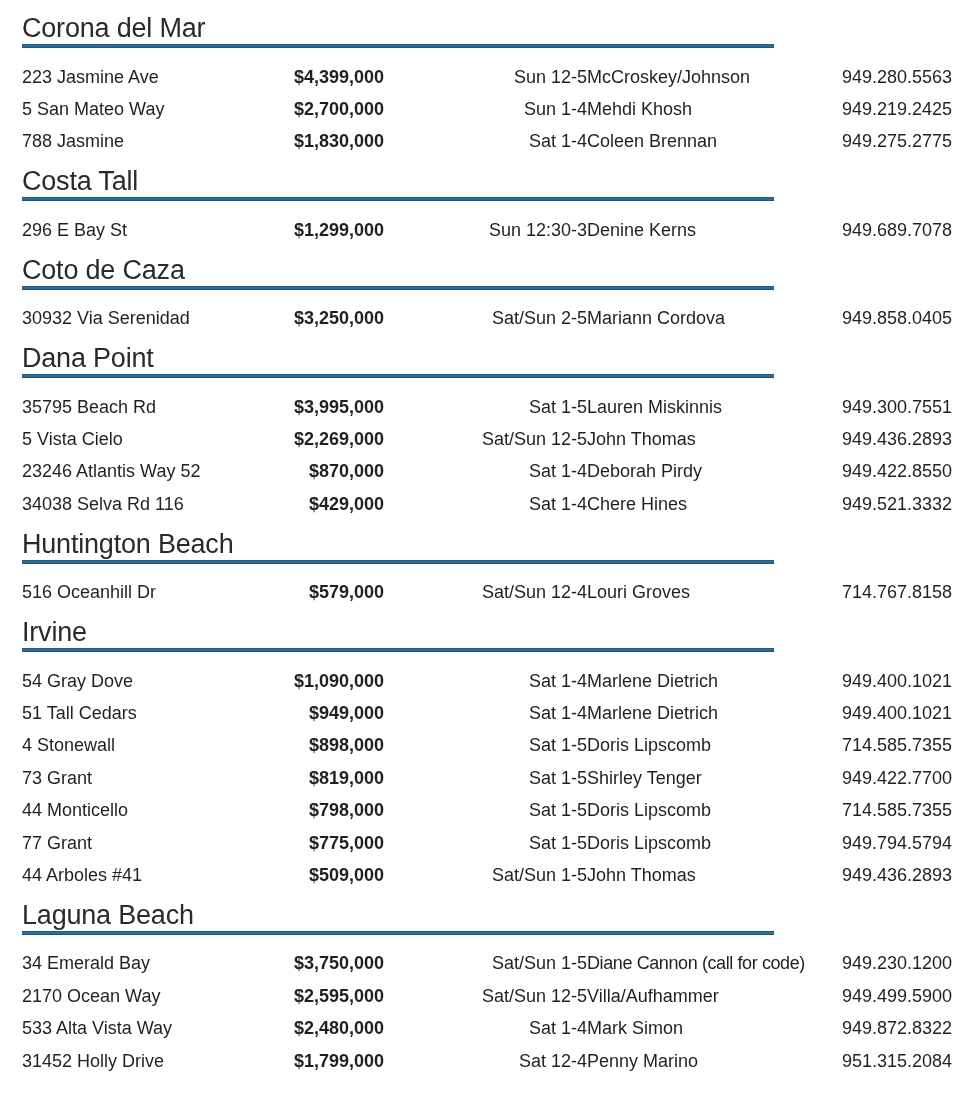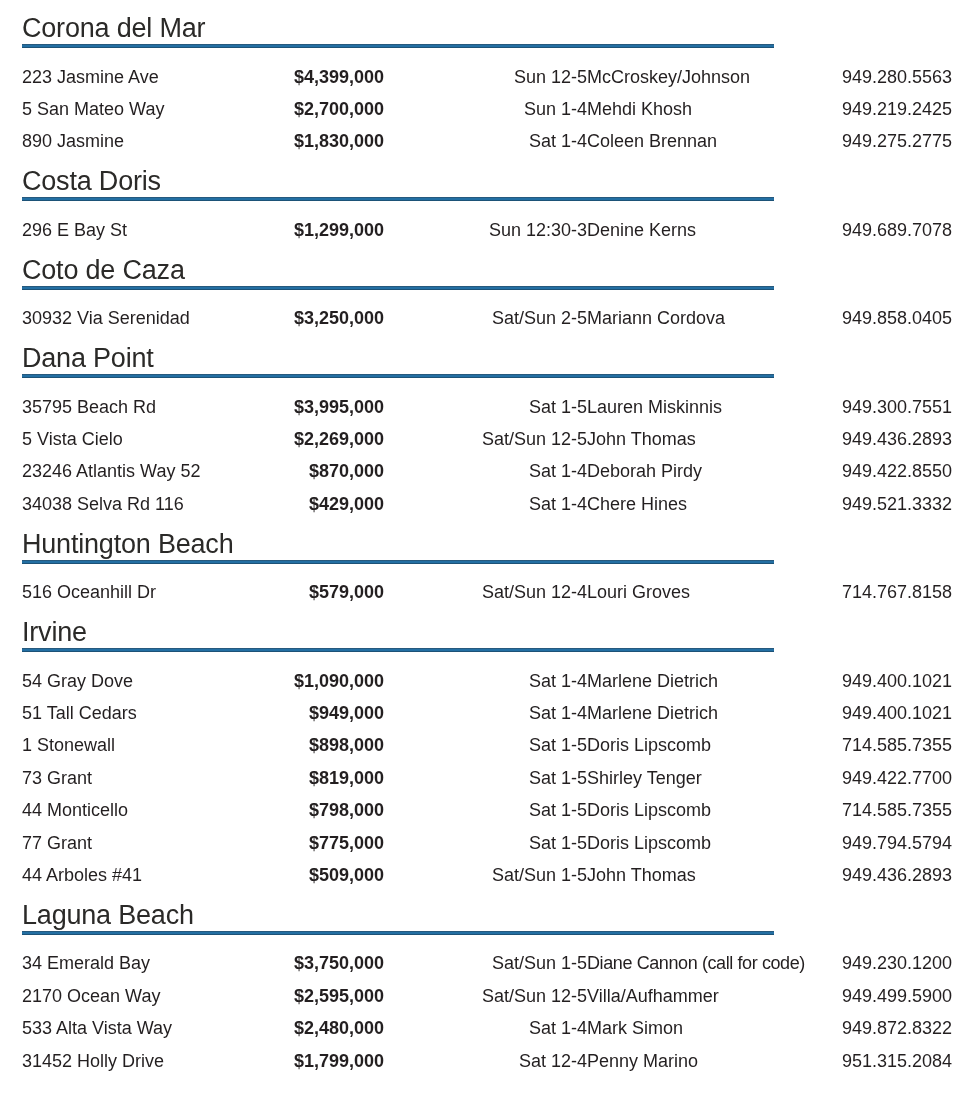--- a/index.html
+++ b/index.html
@@ -62,30 +62,30 @@
           <span class="cell-phone">949.280.5563</span>
         </div>
         <div class="row">
           <span class="cell-address">5 San Mateo Way</span>
           <span class="cell-price">$2,700,000</span>
           <span class="cell-time">Sun 1-4</span>
           <span class="cell-agent">Mehdi Khosh</span>
           <span class="cell-phone">949.219.2425</span>
         </div>
         <div class="row">
-          <span class="cell-address">890 Jasmine</span>
+          <span class="cell-address">788 Jasmine</span>
           <span class="cell-price">$1,830,000</span>
           <span class="cell-time">Sat 1-4</span>
           <span class="cell-agent">Coleen Brennan</span>
           <span class="cell-phone">949.275.2775</span>
         </div>
       </div>
     </section>
     <section class="section">
-      <h2>Costa Doris</h2>
+      <h2>Costa Tall</h2>
       <div class="rule"></div>
       <div class="rows">
         <div class="row">
           <span class="cell-address">296 E Bay St</span>
           <span class="cell-price">$1,299,000</span>
           <span class="cell-time">Sun 12:30-3</span>
           <span class="cell-agent">Denine Kerns</span>
           <span class="cell-phone">949.689.7078</span>
         </div>
       </div>
@@ -162,21 +162,21 @@
           <span class="cell-phone">949.400.1021</span>
         </div>
         <div class="row">
           <span class="cell-address">51 Tall Cedars</span>
           <span class="cell-price">$949,000</span>
           <span class="cell-time">Sat 1-4</span>
           <span class="cell-agent">Marlene Dietrich</span>
           <span class="cell-phone">949.400.1021</span>
         </div>
         <div class="row">
-          <span class="cell-address">1 Stonewall</span>
+          <span class="cell-address">4 Stonewall</span>
           <span class="cell-price">$898,000</span>
           <span class="cell-time">Sat 1-5</span>
           <span class="cell-agent">Doris Lipscomb</span>
           <span class="cell-phone">714.585.7355</span>
         </div>
         <div class="row">
           <span class="cell-address">73 Grant</span>
           <span class="cell-price">$819,000</span>
           <span class="cell-time">Sat 1-5</span>
           <span class="cell-agent">Shirley Tenger</span>

